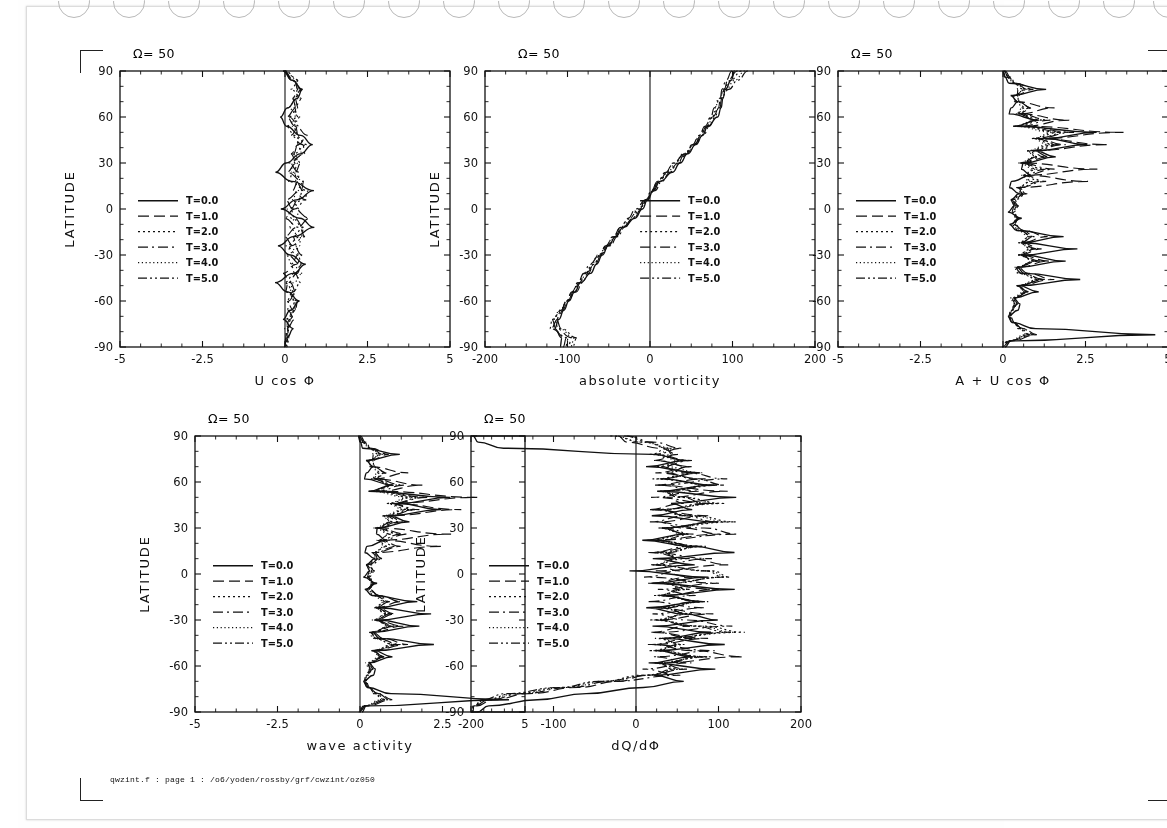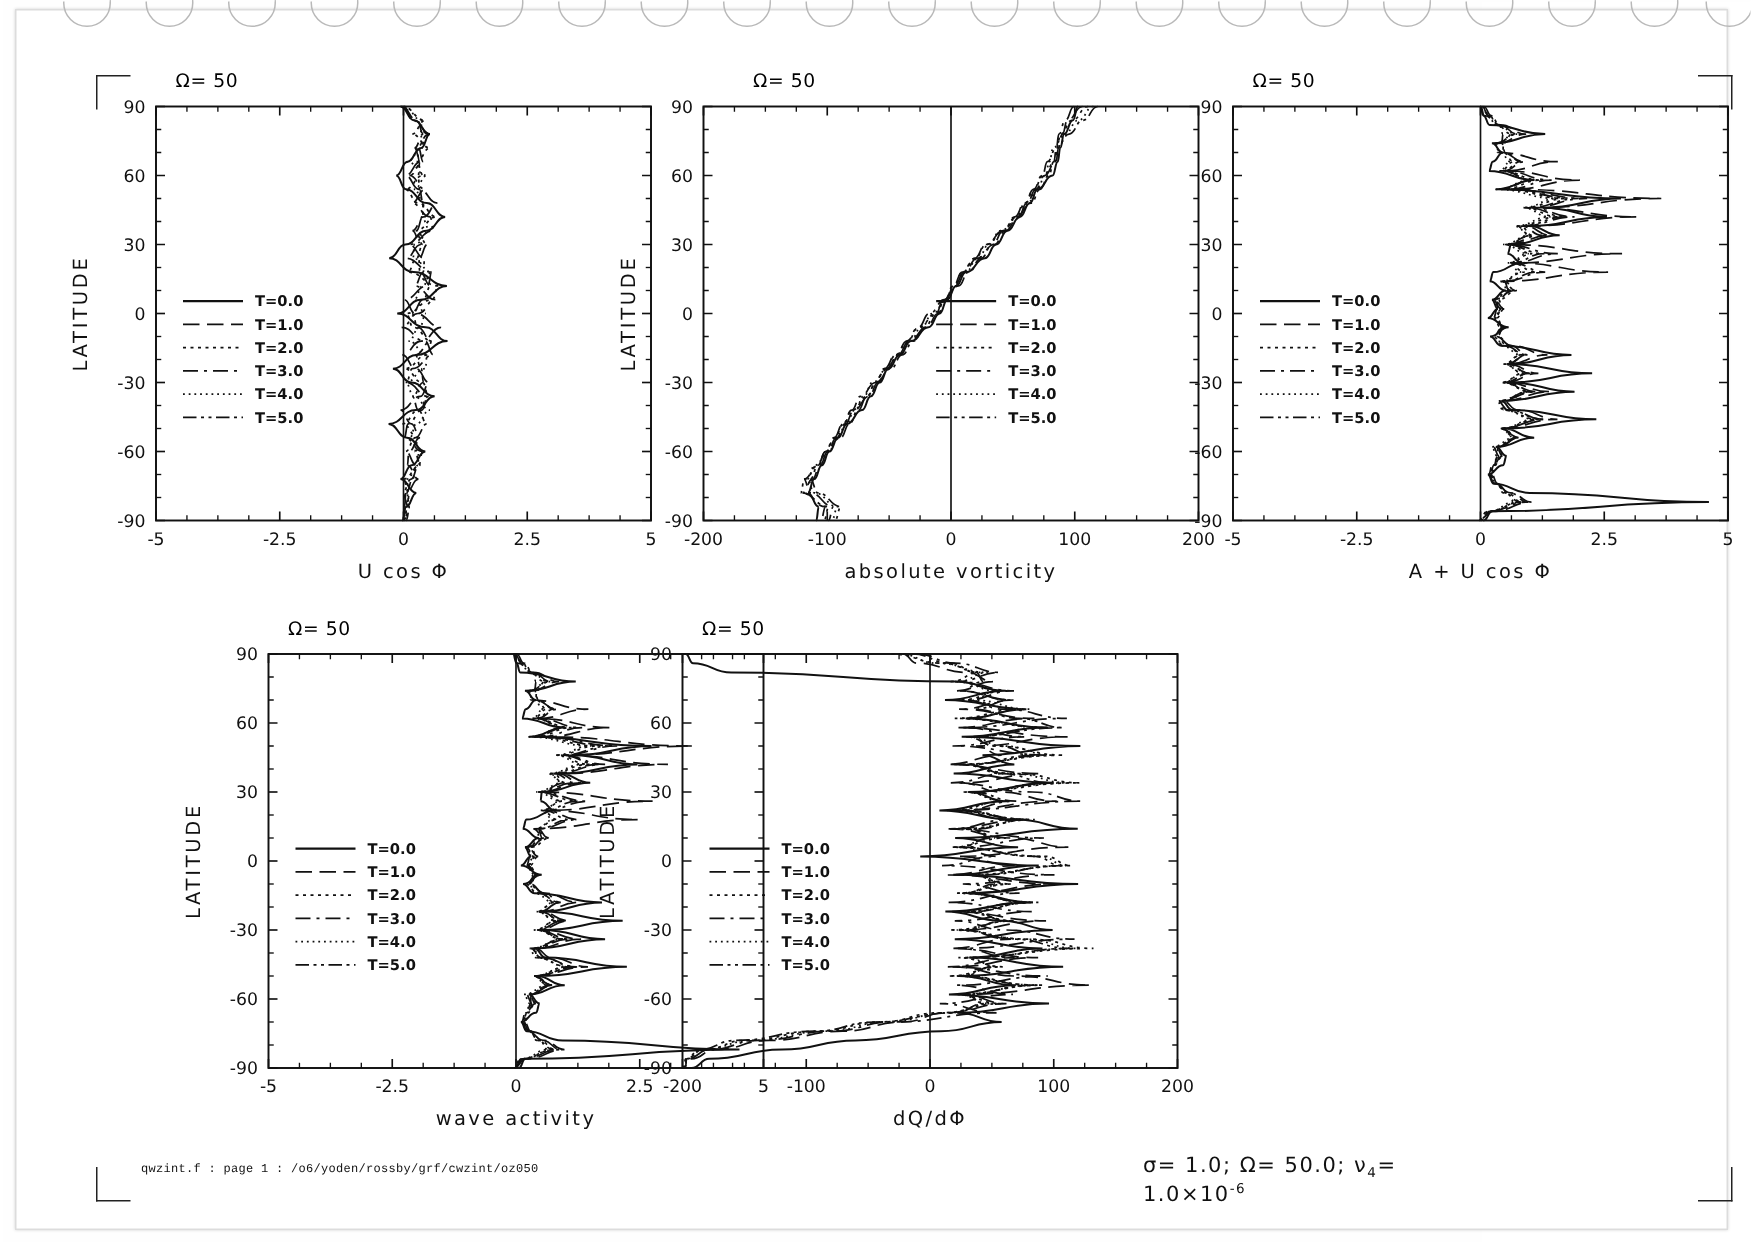--- a/index.html
+++ b/index.html
@@ -1,20 +1,20 @@
 <!DOCTYPE html>
 <html><head>
 <meta charset="utf-8">
 <style>
   html,body{margin:0;padding:0;background:#ffffff;}
   body{width:1167px;height:828px;position:relative;overflow:hidden;
        font-family:"Liberation Sans", sans-serif;color:#000;}
 
   
-  #page{position:absolute;left:2px;top:0;width:986px;height:828px;background:#fefefe;}
+  #page{position:absolute;left:18px;top:0;width:986px;height:828px;background:#fefefe;}
   #page-shadow{position:absolute;left:8px;top:6px;width:1140px;height:812px;
                background:#ffffff;border:1px solid #dcdcdc;
                box-shadow:0 0 2px rgba(0,0,0,0.18);}
   
   #holes{position:absolute;left:0;top:0;width:1167px;height:34px;}
   #holes .hole{position:absolute;top:-14px;width:30px;height:30px;
                border:1.4px solid #b9b9b9;border-radius:50%;
                background:transparent;}
   #holes .hole:after{content:"";position:absolute;left:-2px;top:-2px;
                width:32px;height:16px;background:#fefefe;}
@@ -636,16 +636,13 @@
           <text x="138" y="195.82" font-size="9.8" font-weight="bold" font-family="&quot;DejaVu Sans&quot;, sans-serif" fill="#111">T=3.0</text>
           <line x1="90" y1="207.72" x2="130" y2="207.72" stroke="#111" stroke-width="1.25" stroke-dasharray="1.2,2.6"></line>
           <text x="138" y="211.32" font-size="9.8" font-weight="bold" font-family="&quot;DejaVu Sans&quot;, sans-serif" fill="#111">T=4.0</text>
           <line x1="90" y1="223.22" x2="130" y2="223.22" stroke="#111" stroke-width="1.25" stroke-dasharray="9,3,2,3,2,3"></line>
           <text x="138" y="226.82" font-size="9.8" font-weight="bold" font-family="&quot;DejaVu Sans&quot;, sans-serif" fill="#111">T=5.0</text>
         </g>
       </svg>
   </div>
 
   <div class="footleft">qwzint.f : page 1 : /o6/yoden/rossby/grf/cwzint/oz050</div>
-  <div class="footright">
-    <span>σ=  1.0;  Ω=  50.0;  ν</span><sub>4</sub><span>=  1.0×10</span><sup>-6</sup>
-  </div>
 </div>
 
 </body></html>

